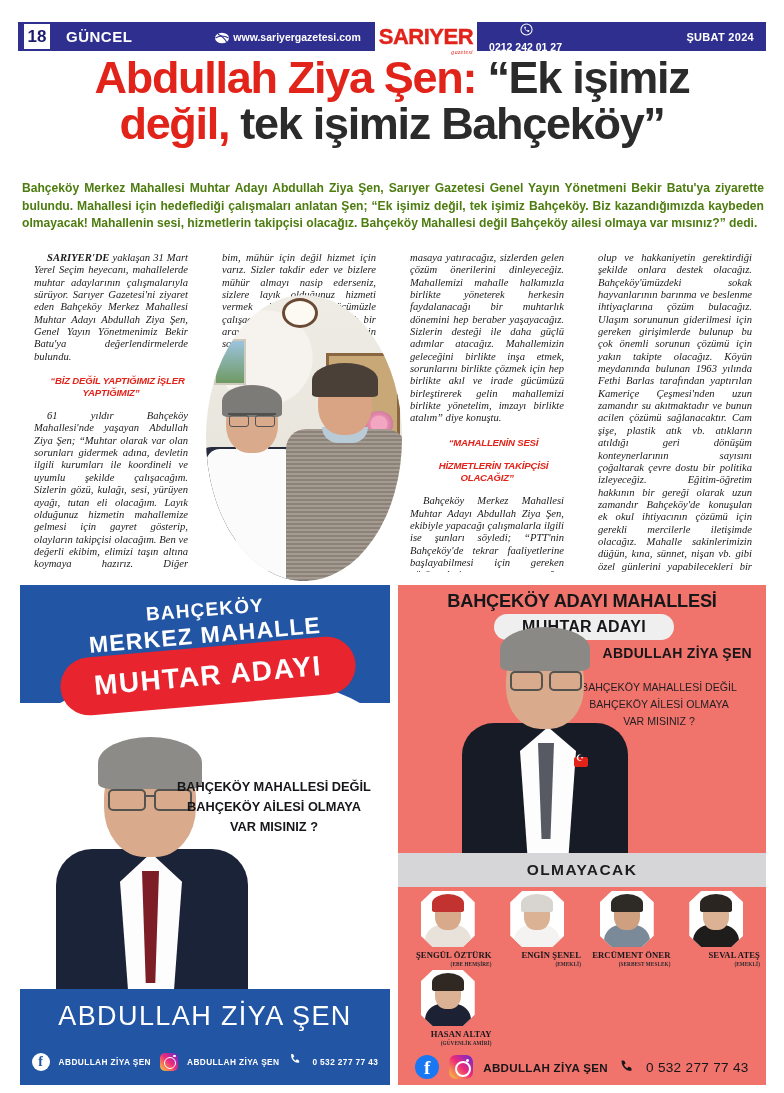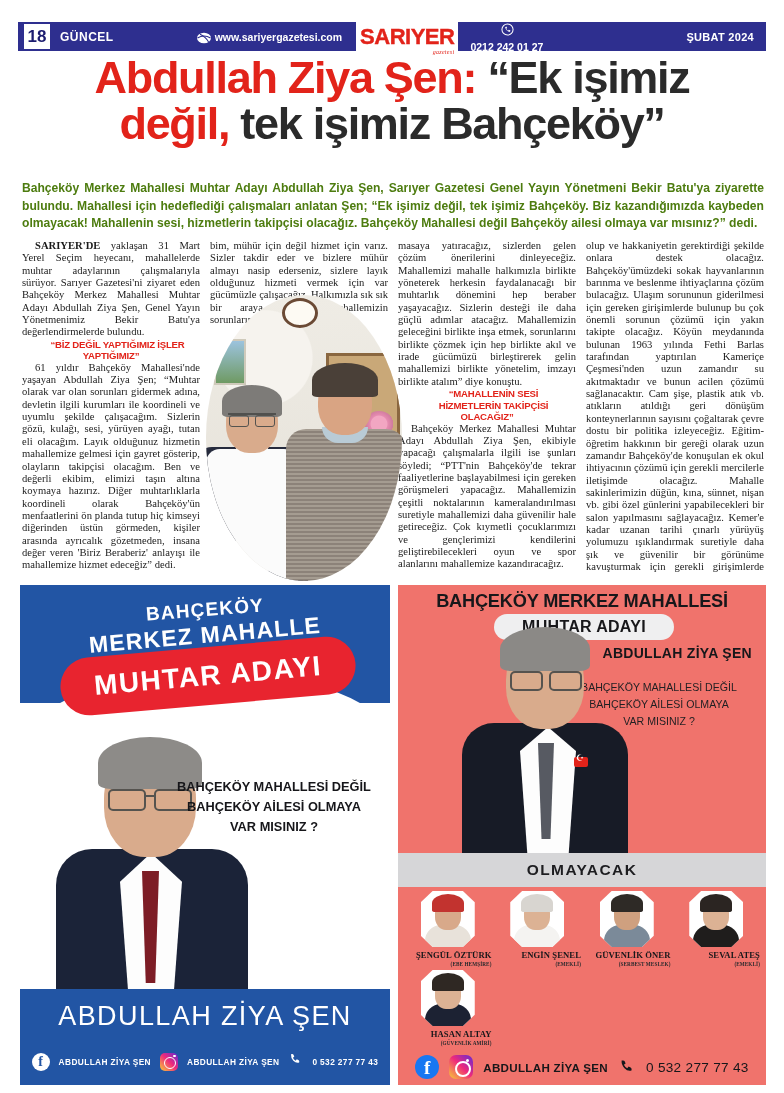--- a/index.html
+++ b/index.html
@@ -14,25 +14,25 @@
   
   .masthead {
     position: absolute; left: 18px; top: 22px; width: 748px; height: 29px;
     background: #2e2f8f;
     display: flex; align-items: stretch;
   }
   .mast-pagenum {
     width: 26px; background:#ffffff; color:#1b1b6f;
     font-family:"Liberation Sans", sans-serif; font-weight:bold; font-size:17px;
     display:flex; align-items:center; justify-content:center;
-    margin: 2px 0 2px 6px;
+    margin: 2px 6px 2px 6px;
   }
   .mast-section {
     color:#ffffff; font-family:"Liberation Sans", sans-serif;
-    font-weight:bold; font-size:12px; letter-spacing:.5px;
+    font-weight:bold; font-size:15px; letter-spacing:.5px;
     display:flex; align-items:center; padding: 0 10px;
   }
   .mast-web {
     display:flex; align-items:center; gap:5px; margin-left:72px;
   }
   .mast-web-text, .mast-phone-text {
     color:#ffffff; font-family:"Liberation Sans", sans-serif;
     font-size:10.5px; font-weight:bold; white-space:nowrap;
   }
   .globe-ico { width:14px; height:12px; position:relative; }
@@ -80,21 +80,21 @@
   }
 
   
   .cols { position:absolute; left:22px; top:240px; width:742px; height:330px; }
   .col {
     position:absolute; top:0; width:178px; height:332px;
     font-size:10.6px; line-height:12.35px; text-align:justify;
     color:#1a1a1a; font-family:"Liberation Serif", serif;
     hyphens:auto; overflow:hidden;
   }
-  .col p { text-indent:13px; margin:0; }
+  .col p { text-indent:13px; margin:12px;font-style:italic; }
   .col p.noind { text-indent:0; }
   .col1 { left:0; }
   .col2 { left:188px; }
   .col3 { left:376px; }
   .col4 { left:564px; }
   .dropcap-lead { font-weight:bold; font-family:"Liberation Serif", serif; }
   .sub-red {
     color:#e2231a; font-family:"Liberation Sans", sans-serif; font-weight:bold;
     font-size:9.6px; text-align:center; margin:6px 0 2px 0; text-indent:0;
     letter-spacing:-0.2px; line-height:11.5px;
@@ -550,21 +550,21 @@
           <svg viewBox="0 0 16 16" width="15" height="15">
             <path d="M3.2 2.4 q2.2-.6 2.8.8 l.7 1.8 -1.5 1.1 q1 2.1 3 3.1 l1.1-1.5 1.8.7 q1.4.6.8 2.8 -3.4 1-6.2-2 -2.8-3-2.5-6.8z" fill="#fff"></path>
           </svg>
         </span>
         <span class="lbl">0 532 277 77 43</span>
       </div>
     </div>
   </div>
 
   <div class="poster-r">
-    <div class="pr-t1">BAHÇEKÖY MERKEZ MAHALLESİ</div>
+    <div class="pr-t1">BAHÇEKÖY ADAYI MAHALLESİ</div>
     <div class="pr-pill">
       <span>MUHTAR ADAYI</span>
     </div>
     <div class="pr-name">ABDULLAH ZİYA ŞEN</div>
     <div class="pr-quote">
       <div>BAHÇEKÖY MAHALLESİ DEĞİL</div>
       <div>BAHÇEKÖY AİLESİ OLMAYA</div>
       <div>VAR MISINIZ ?</div>
     </div>
     <div class="pr-portrait">
@@ -599,21 +599,21 @@
           </div>
           <div class="mn">ENGİN ŞENEL</div>
           <div class="mr">(EMEKLİ)</div>
         </div>
         <div class="member">
           <div class="ph">
             <div class="t" style="background:#7b8a99"></div>
             <div class="f" style="background:#cfa07f"></div>
             <div class="h" style="background:#2e2a26"></div>
           </div>
-          <div class="mn">GÜVENLİK ÖNER</div>
+          <div class="mn">ERCÜMENT ÖNER</div>
           <div class="mr">(SERBEST MESLEK)</div>
         </div>
         <div class="member">
           <div class="ph">
             <div class="t" style="background:#1f1d1c"></div>
             <div class="f" style="background:#dcb294"></div>
             <div class="h" style="background:#2b2522"></div>
           </div>
           <div class="mn">SEVAL ATEŞ</div>
           <div class="mr">(EMEKLİ)</div>

